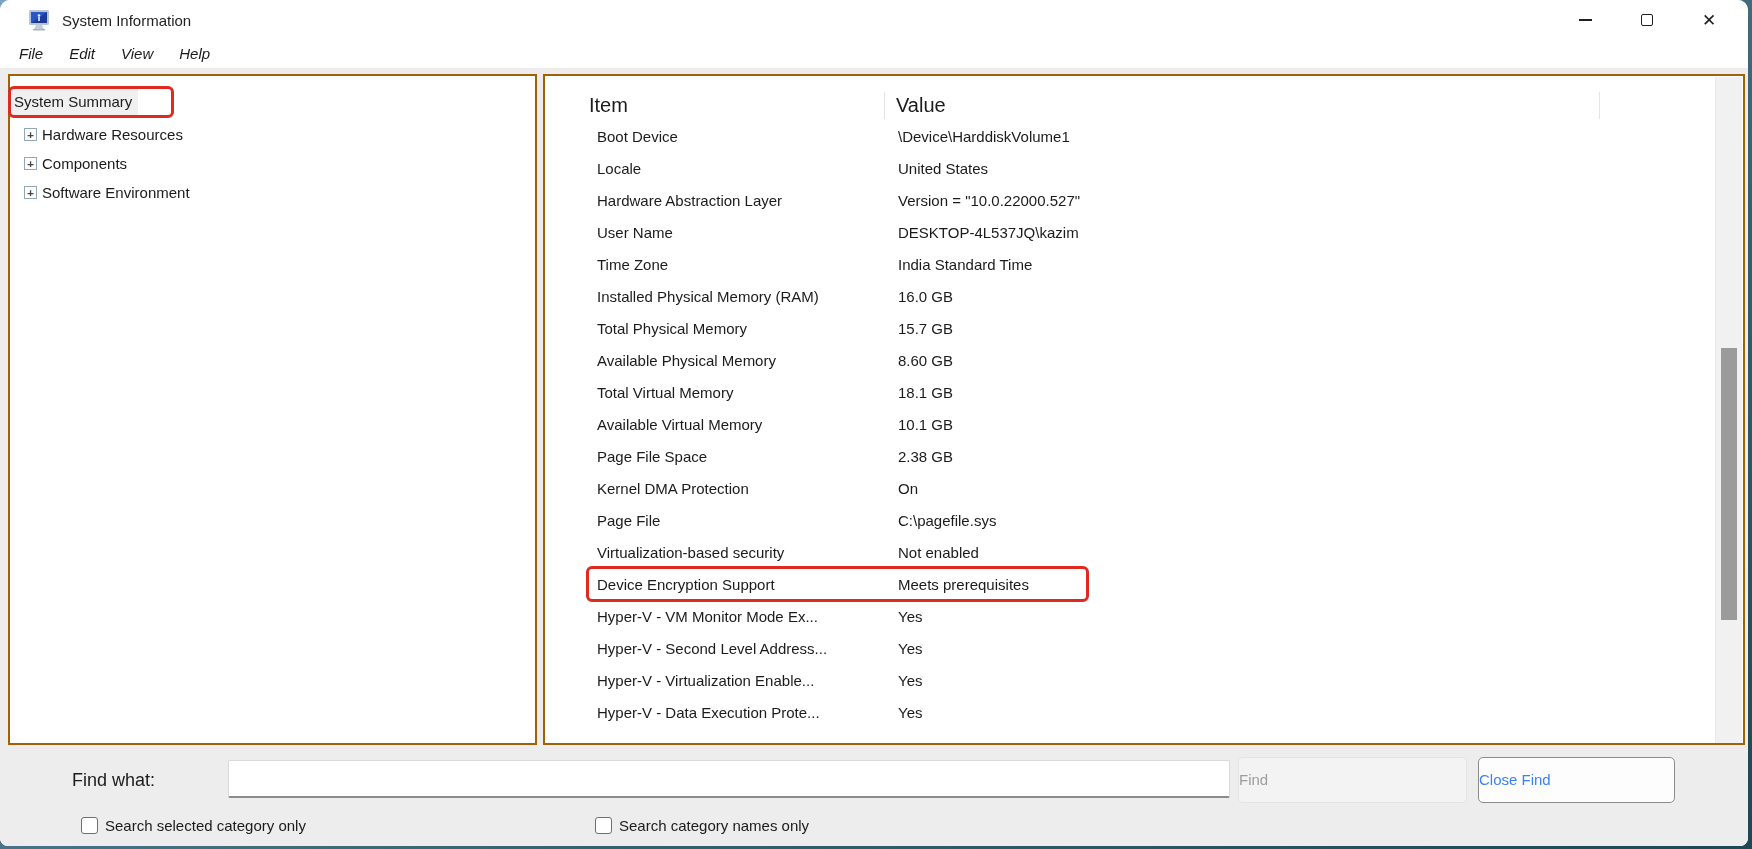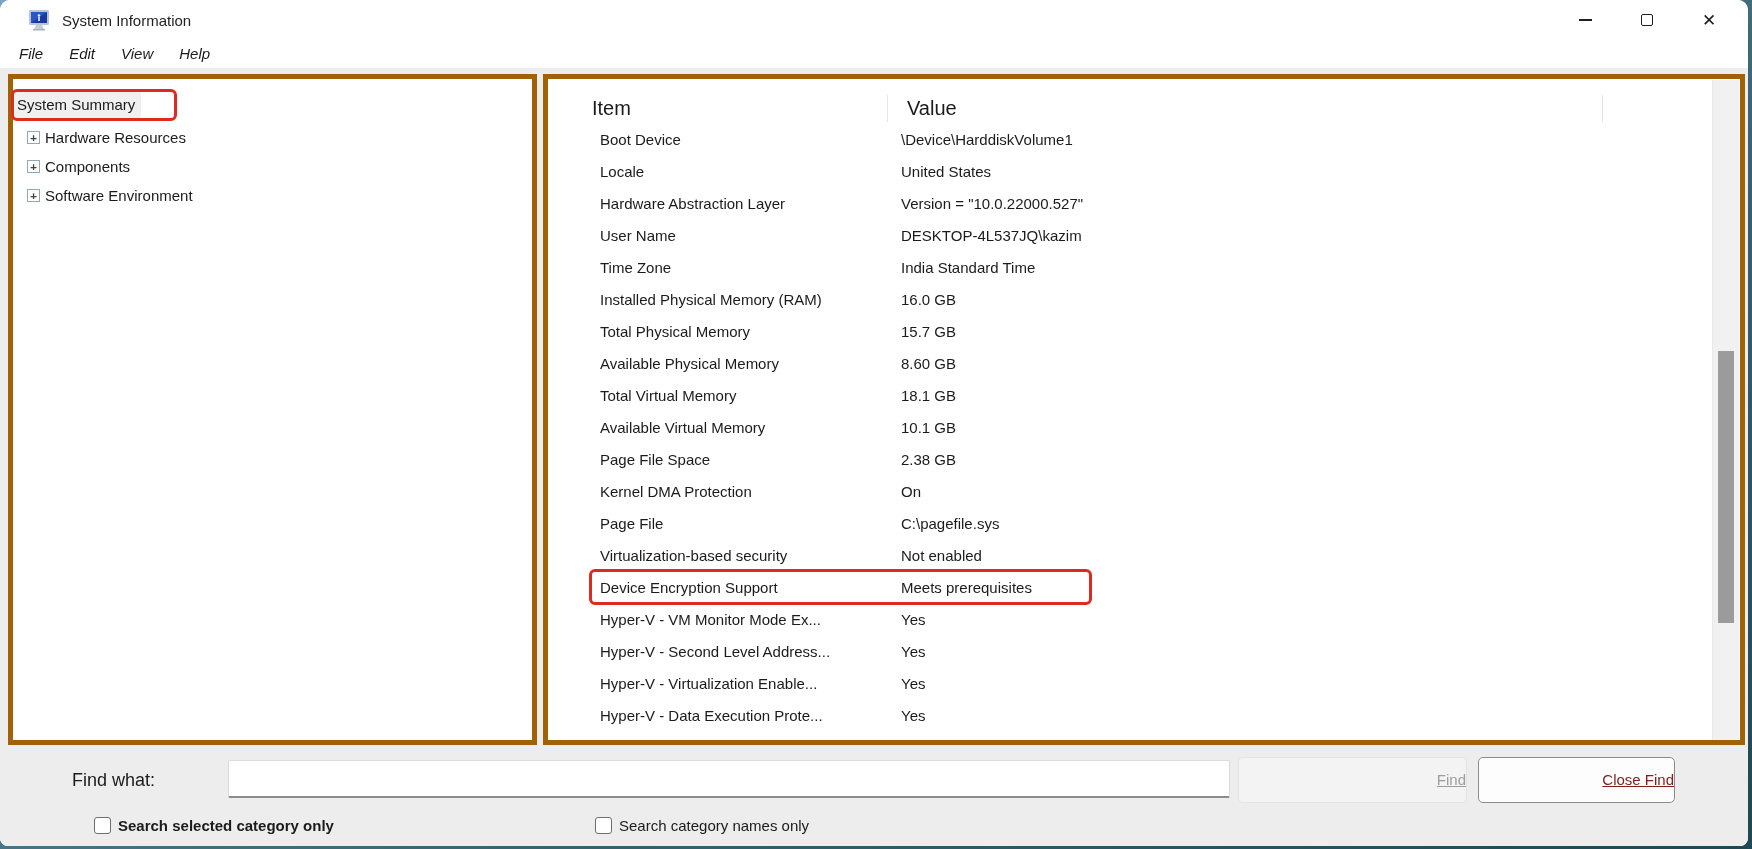--- a/index.html
+++ b/index.html
@@ -20,50 +20,50 @@
   .win-controls { position:absolute; right:8px; top:0; height:40px; display:flex; }
   .win-btn { width:62px; height:40px; display:flex; align-items:center; justify-content:center; cursor:default; }
   .glyph-min { width:13px; height:1.4px; background:#1f1f1f; display:block; }
   .glyph-max { width:12px; height:12px; border:1.4px solid #1f1f1f; border-radius:2px; display:block; }
   .glyph-close { font-size:17px; line-height:1; color:#1f1f1f; }
   
   .menubar { position:absolute; left:0; top:40px; width:100%; height:28px; background:#ffffff; display:flex; align-items:center; padding-left:6px; }
   .menu-item { font-size:15px; padding:0 13px; height:24px; line-height:24px;font-style:italic; }
   
   .content-bg { position:absolute; left:0; top:68px; width:100%; height:778px; background:#ededed; }
-  .panel { position:absolute; background:#ffffff; border:5px solid #a16207; }
+  .panel { position:absolute; background:#ffffff; border:2px solid #a16207; }
   .left-panel  { left:8px;   top:74px; width:529px;  height:671px; }
   .right-panel { left:543px; top:74px; width:1202px; height:671px; overflow:hidden; }
   
   .tree-root-item { position:absolute; left:2px; top:13px; height:26px; line-height:26px; font-size:15px; padding:0 6px 0 2px; background:#f0f0f0; white-space:nowrap; }
   .tree-children { position:absolute; left:0; top:44px; }
   .tree-item { height:29px; display:flex; align-items:center; font-size:15px; white-space:nowrap; }
   .plusbox { width:13px; height:13px; border:1px solid #93a8b5; margin:0 5px 0 14px; display:inline-flex; align-items:center; justify-content:center; font:bold 11px "DejaVu Sans Mono", monospace; color:#444; background:#fff; flex:0 0 auto; }
   
   .list-header { position:absolute; left:0; top:14px; width:100%; height:31px; display:flex; font-size:20px; }
   .hdr-item  { width:339px; padding-left:44px; line-height:31px; }
-  .hdr-value { padding-left:20px; line-height:31px; }
+  .hdr-value { padding-left:12px; line-height:31px; }
   .hdr-divider { position:absolute; top:2px; height:27px; width:1px; background:#e4e4e4; }
   .rows { position:absolute; left:8px; top:45px; width:100%; }
   .table-row { height:32px; display:flex; font-size:15px; position:relative; }
   .cell-item  { width:339px; padding-left:44px; line-height:32px; white-space:nowrap; overflow:hidden; }
   .cell-value { padding-left:6px; line-height:32px; white-space:nowrap; }
   .row-annotation { position:absolute; left:33px; top:-3px; width:503px; height:36px; border:3px solid #df2b1e; border-radius:6px; pointer-events:none; }
   .tree-annotation { position:absolute; left:-2px; top:10px; width:166px; height:32px; border:3px solid #df2b1e; border-radius:6px; pointer-events:none; z-index:5; }
   
   .scroll-track { position:absolute; right:1px; top:1px; width:27px; height:669px; background:#f1f1f1; border-left:1px solid #e9e9e9; }
   .scroll-thumb { position:absolute; left:5px; top:271px; width:16px; height:272px; background:#9b9b9b; }
   
   .find-label { position:absolute; left:72px; top:770px; font-size:18px; line-height:20px; }
   .find-input { position:absolute; left:228px; top:760px; width:1002px; height:38px; background:#ffffff; border:1px solid #dadada; border-bottom:2px solid #8b8b8b; border-radius:2px; font:15px "Liberation Sans", sans-serif; padding:0 10px; outline:none; }
-  .btn { position:absolute; top:757px; height:46px; border-radius:5px; font-size:15px; text-align:right; line-height:44px;text-decoration:underline; }
+  .btn { position:absolute; top:757px; height:46px; border-radius:5px; font-size:15px; text-align:left; line-height:44px; }
   .btn-find { left:1238px; width:229px; background:#f3f3f3; border:1px solid #e4e4e4; color:#9d9d9d; }
-  .btn-close-find { left:1478px; width:197px; background:#fdfdfd; border:1px solid #8c8c8c; color:#7f1d1d; }
+  .btn-close-find { left:1478px; width:197px; background:#fdfdfd; border:1px solid #8c8c8c; color:#3b82f6; }
   .checkbox-row { position:absolute; top:815px; height:20px; display:flex; align-items:center; font-size:15px; }
-  .cb1 { left:94px;font-weight:bold; } .cb2 { left:595px; }
+  .cb1 { left:81px; } .cb2 { left:595px; }
   .checkbox { width:17px; height:17px; border:1px solid #6e6e6e; border-radius:3px; background:#fff; margin-right:7px; flex:0 0 auto; }
 </style>
 </head>
 <body>
 
 <div class="window">
 
   <div class="titlebar">
     <svg class="app-icon" viewBox="0 0 24 24">
       <rect x="1" y="2" width="20" height="15" rx="1.5" fill="#b9c4d6"></rect>

